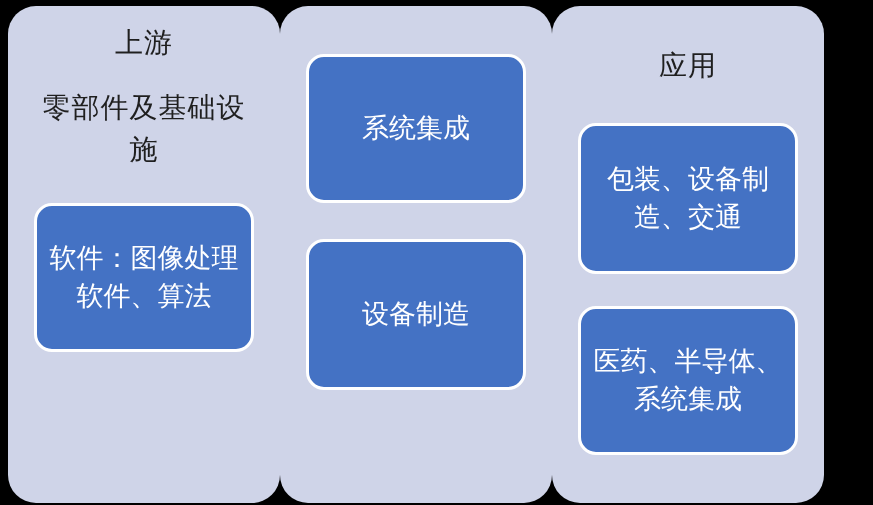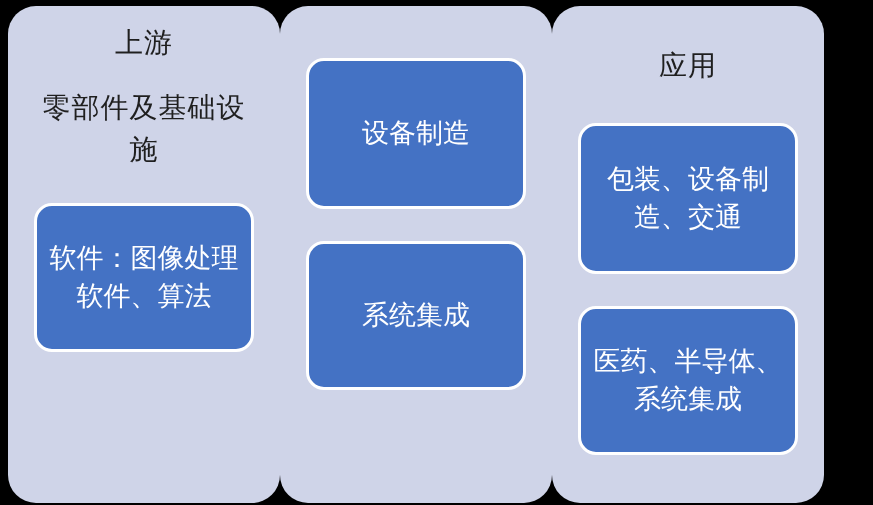--- a/index.html
+++ b/index.html
@@ -78,25 +78,25 @@
 
   <div class="column">
     <div class="col-title">上游</div>
     <div class="col-subtitle">零部件及基础设施</div>
     <div class="box box-2">
       <span>软件：图像处理软件、算法</span>
     </div>
   </div>
 
   <div class="column">
+    <div class="box box-2">
+      <span>系统集成</span>
+    </div>
     <div class="box box-1">
       <span>设备制造</span>
-    </div>
-    <div class="box box-2">
-      <span>系统集成</span>
     </div>
   </div>
 
   <div class="column">
     <div class="col-subtitle">应用</div>
     <div class="box box-1">
       <span>包装、设备制造、交通</span>
     </div>
     <div class="box box-2">
       <span>医药、半导体、系统集成</span>

